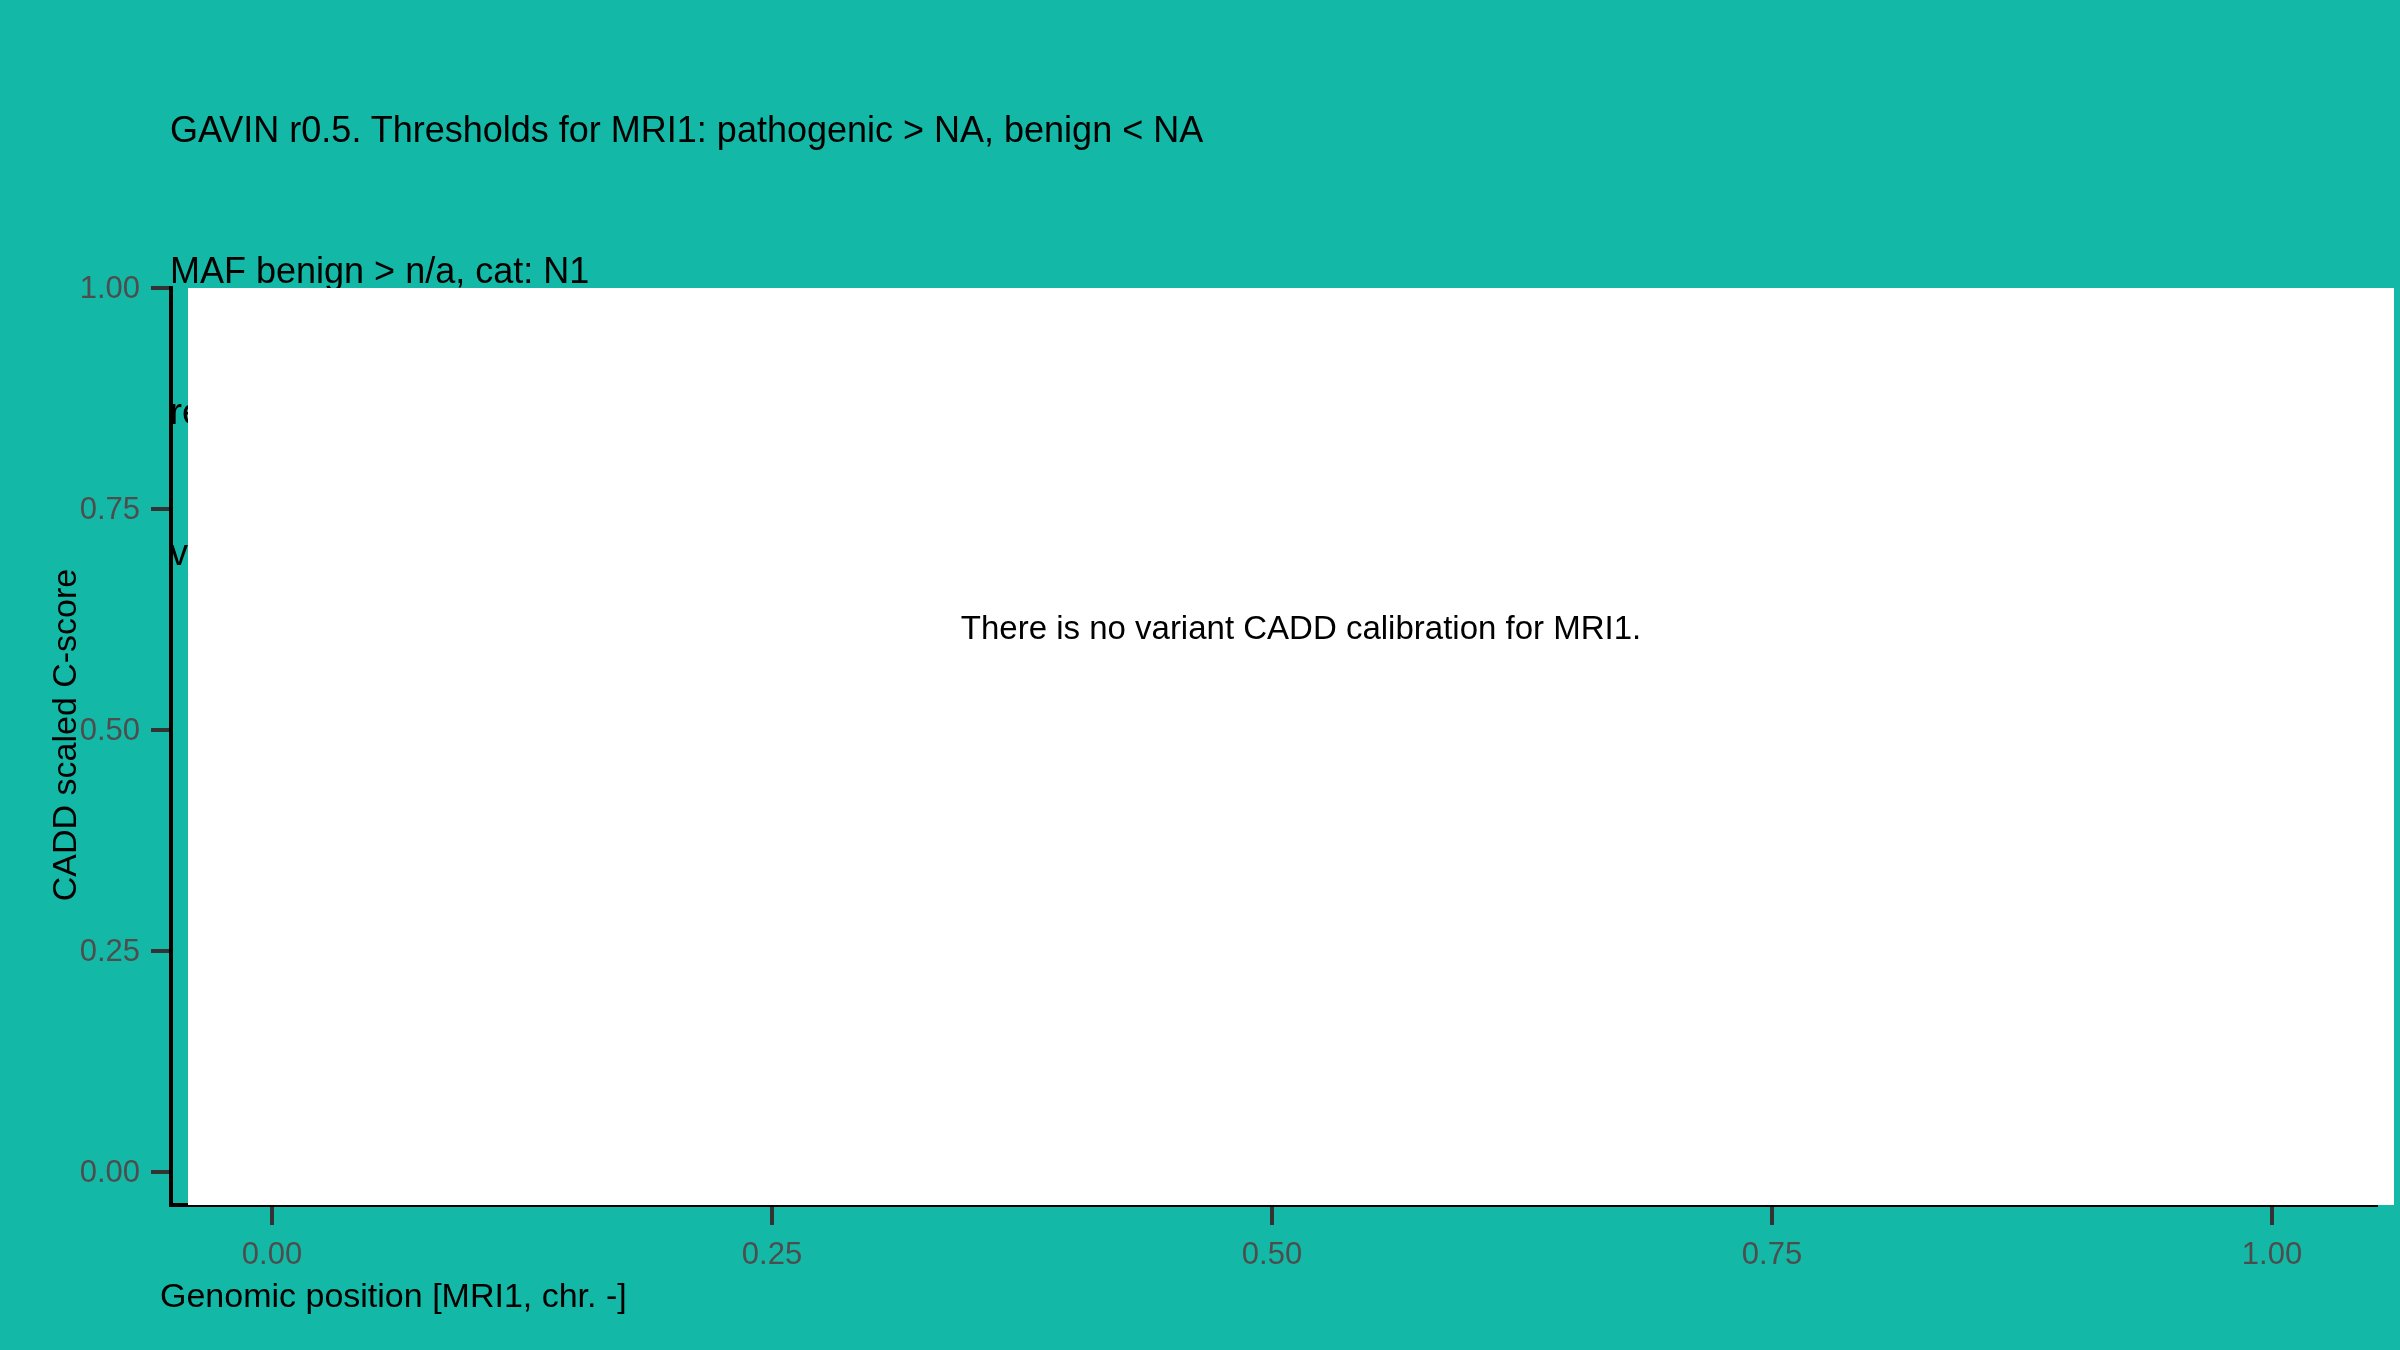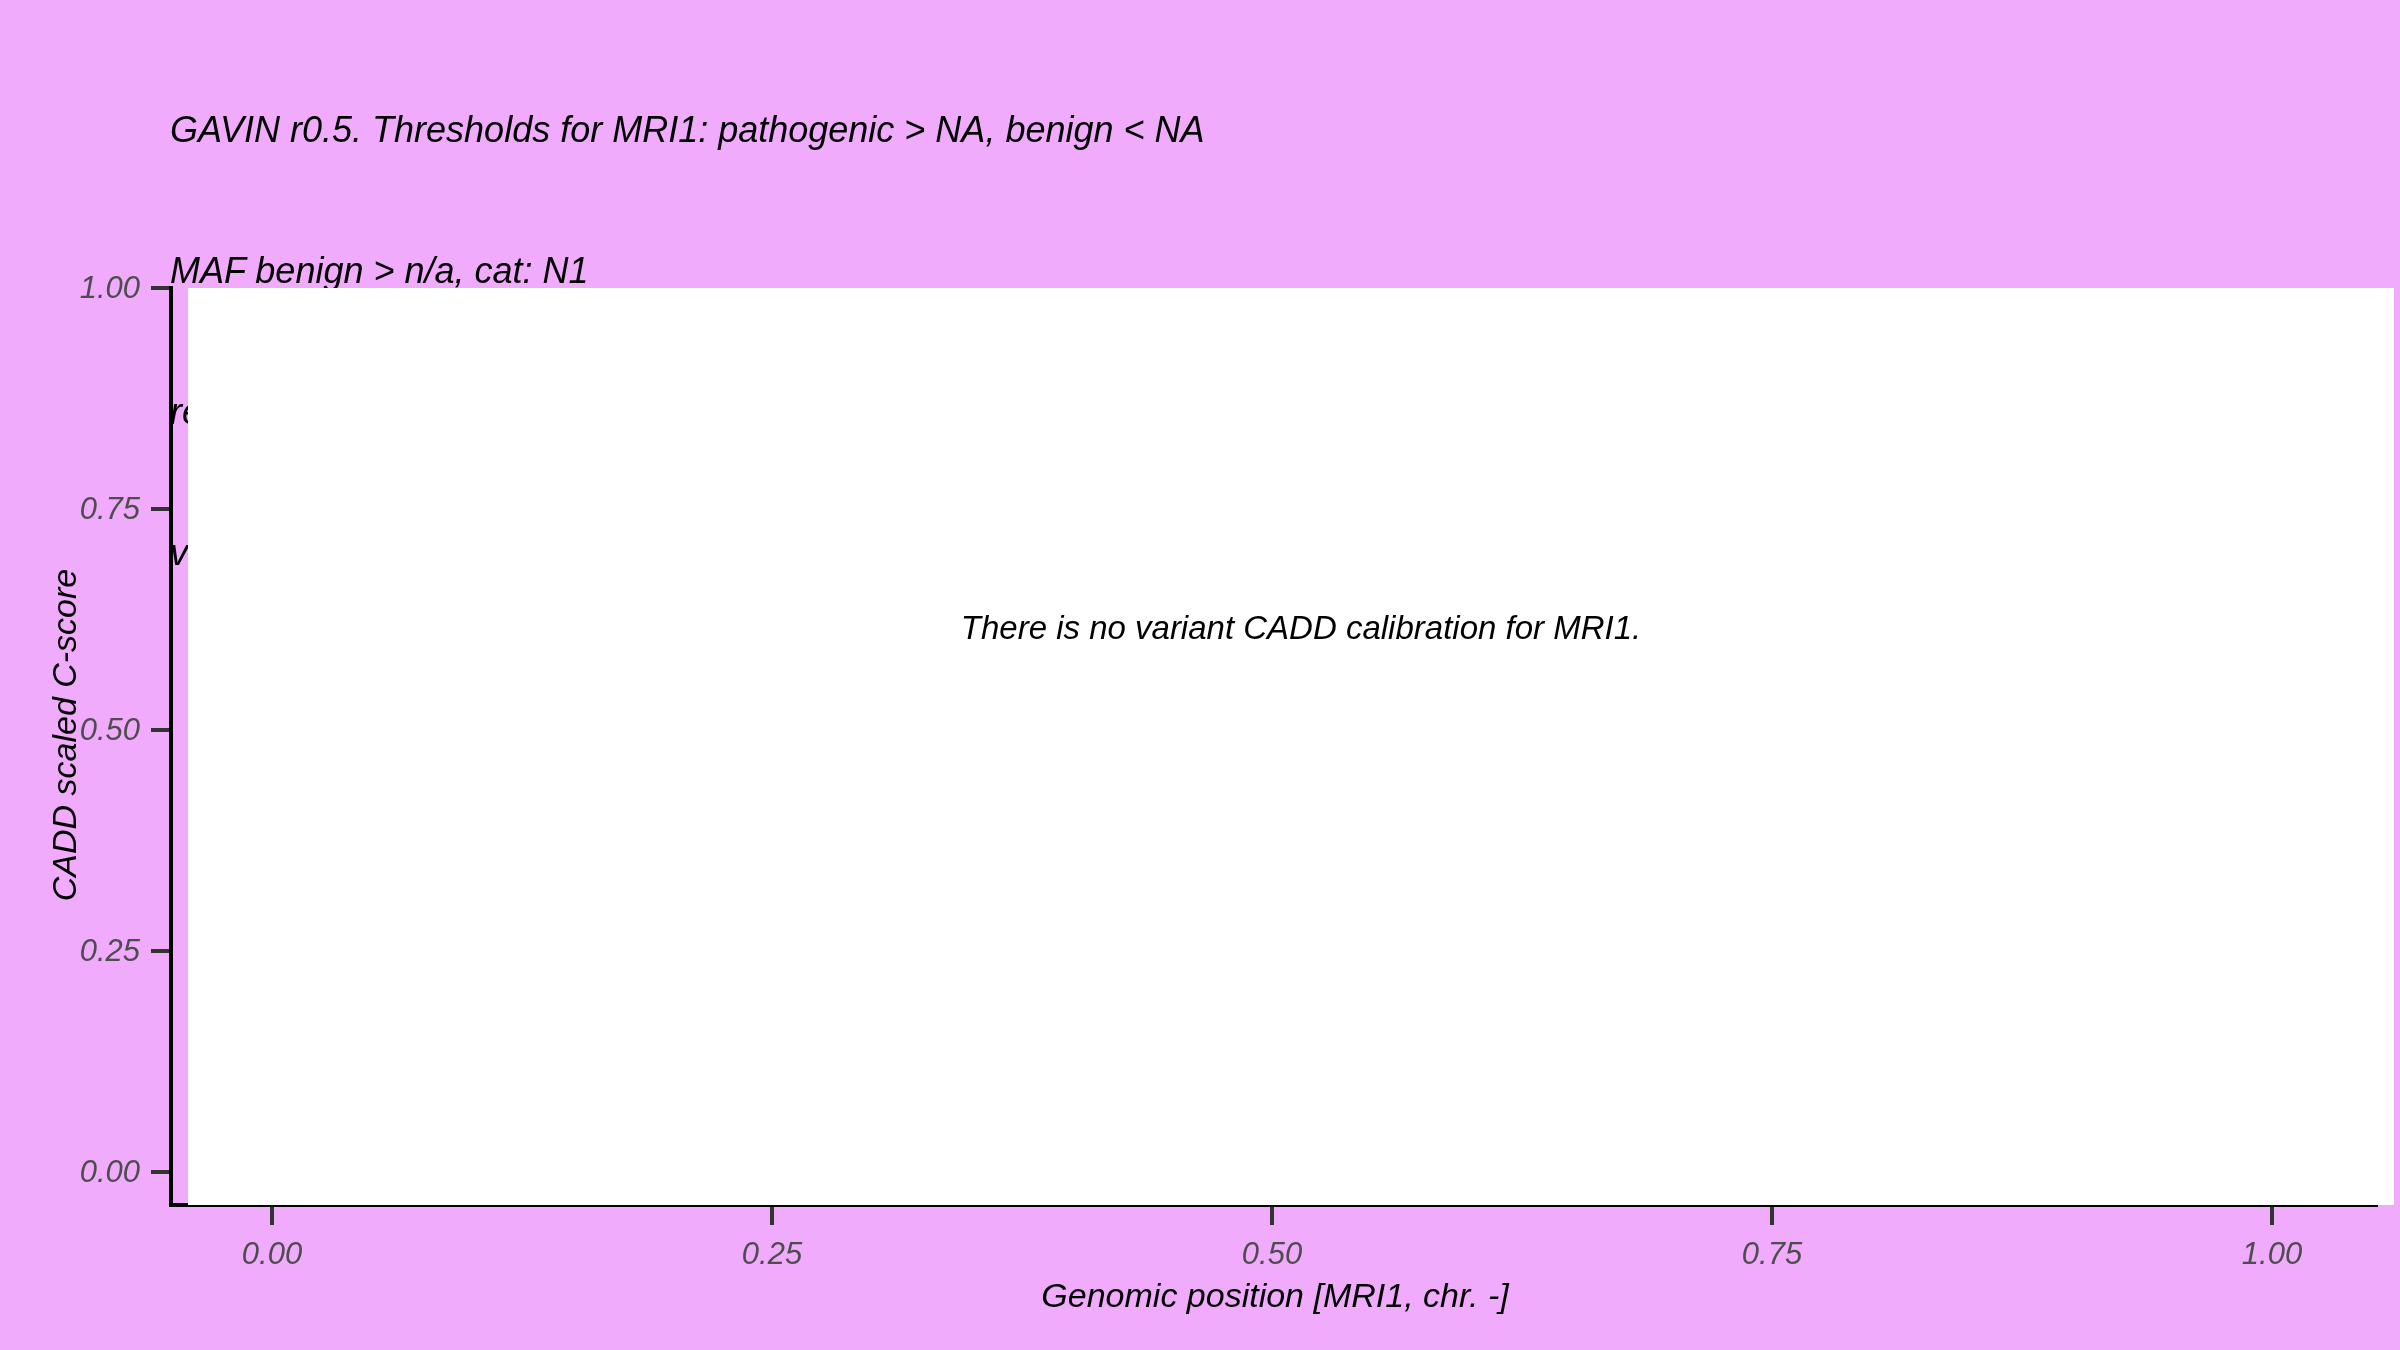--- a/index.html
+++ b/index.html
@@ -10,23 +10,22 @@
   }
   body {
     font-family: "Liberation Sans", sans-serif;
     -webkit-font-smoothing: antialiased;
   }
 
   #canvas {
     position: relative;
     width: 2400px;
     height: 1350px;
-    background: #f0abfc;
+    background: #14b8a6;
     overflow: hidden;
-    font-style: italic;
   }
 
   
   #plot-title {
     position: absolute;
     left: 170px;
     top: 12px;
     width: 2100px;
     color: #000000;
     font-size: 36px;
@@ -102,24 +101,24 @@
     text-align: center;
     color: #000000;
     font-size: 34px;
     line-height: 34px;
     transform: rotate(-90deg);
     transform-origin: 50% 50%;
     white-space: pre;
   }
   #xlab {
     position: absolute;
-    left: 172px;
+    left: 160px;
     top: 1278px;
     width: 2206px;
-    text-align: center;
+    text-align: left;
     color: #000000;
     font-size: 34px;
     line-height: 34px;
     white-space: pre;
   }
 
   
   #annotation {
     position: absolute;
     left: 460px;

